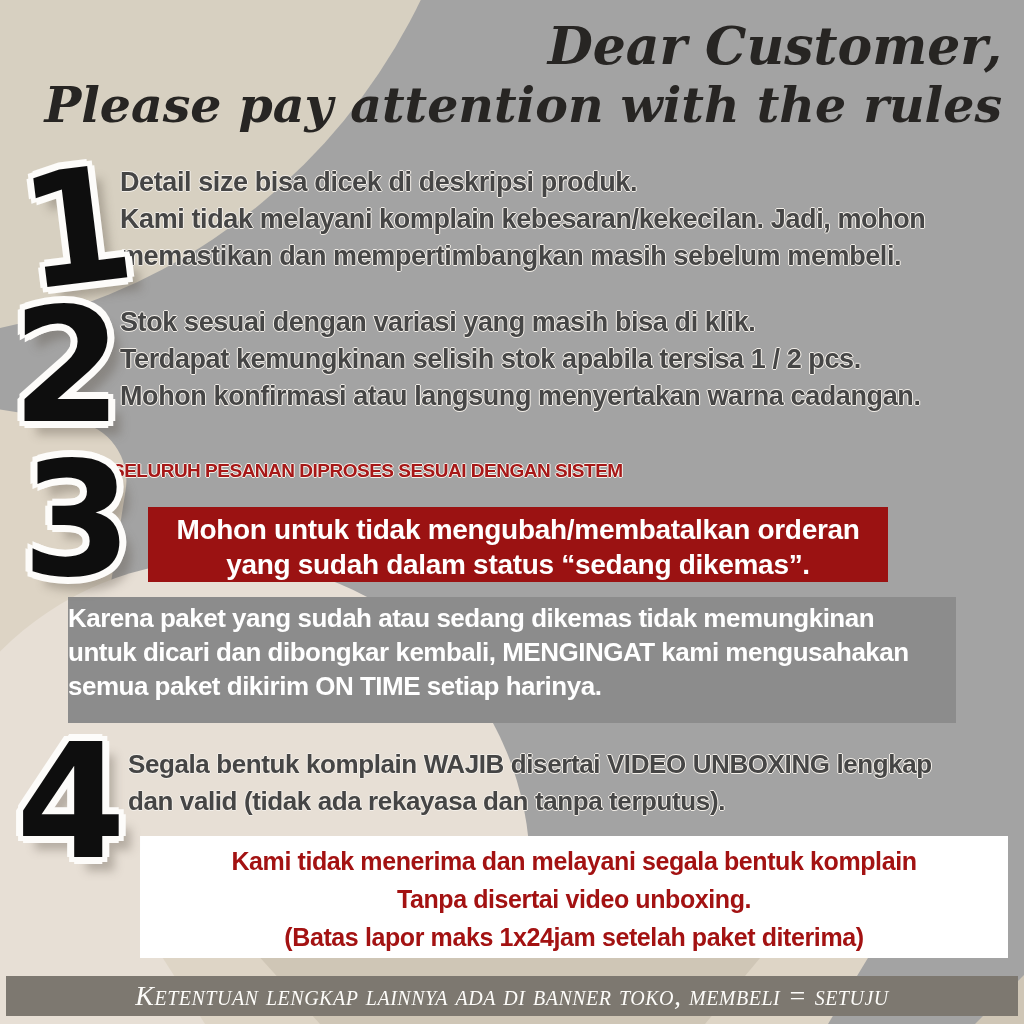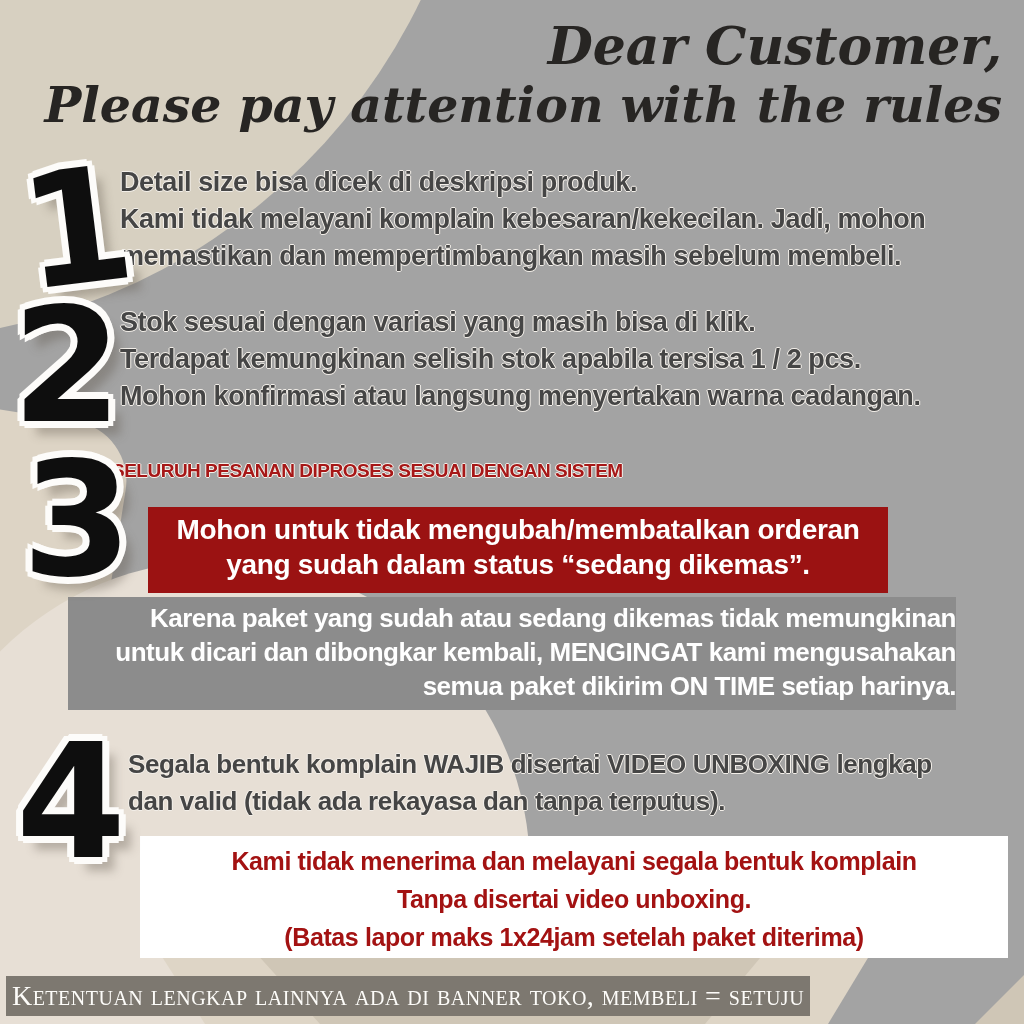--- a/index.html
+++ b/index.html
@@ -38,32 +38,32 @@
   .t1{left:120px;top:164px;}
   .t2{left:120px;top:304px;}
   .t4{left:128px;top:746px;font-size:26px;}
   
   .redheading{position:absolute;left:112px;top:460px;z-index:2;color:#a61717;font-weight:800;
               font-size:19px;letter-spacing:-0.5px;
               text-shadow:-1px 0 0 #f3efe9,1px 0 0 #f3efe9,0 -1px 0 #f3efe9,0 1px 0 #f3efe9;}
   
   .redbox{position:absolute;left:148px;top:507px;width:740px;z-index:2;background:#9b1212;
           color:#ffffff;font-weight:bold;font-size:28px;line-height:35px;text-align:center;
-          padding:5px 0 11px 0;letter-spacing:-0.3px;}
+          padding:5px 0 0 0;letter-spacing:-0.3px;}
   
   .graybox{position:absolute;left:68px;top:597px;width:888px;z-index:2;background:#8c8c8c;
-           color:#ffffff;font-weight:bold;font-size:26px;line-height:34px;text-align:right;
-           padding:4px 0 7px 0;letter-spacing:-0.5px;}
+           color:#ffffff;font-weight:bold;font-size:26px;line-height:34px;text-align:left;
+           padding:4px 0 20px 0;letter-spacing:-0.5px;}
   
   .whitebox{position:absolute;left:140px;top:836px;width:868px;z-index:2;background:#ffffff;
             color:#a31212;font-weight:bold;font-size:25px;line-height:38px;text-align:center;
             padding:6px 0 2px 0;letter-spacing:-0.4px;}
   
-  .footerbar{position:absolute;left:6px;top:976px;width:804px;height:40px;z-index:4;background:#7d7870;
-             display:flex;align-items:center;justify-content:center;}
+  .footerbar{position:absolute;left:6px;top:976px;width:1012px;height:40px;z-index:4;background:#7d7870;
+             display:flex;align-items:center;justify-content:center;font-style:italic;}
   .footerbar span{color:#fdfcf9;font-family:"Liberation Serif", serif;font-variant:small-caps;
                   font-size:28px;letter-spacing:0.5px;}
 </style>
 </head>
 <body>
 
 <div class="canvas">
 
   <div class="bg circleTL"></div>
   <div class="bg bandL"></div>

